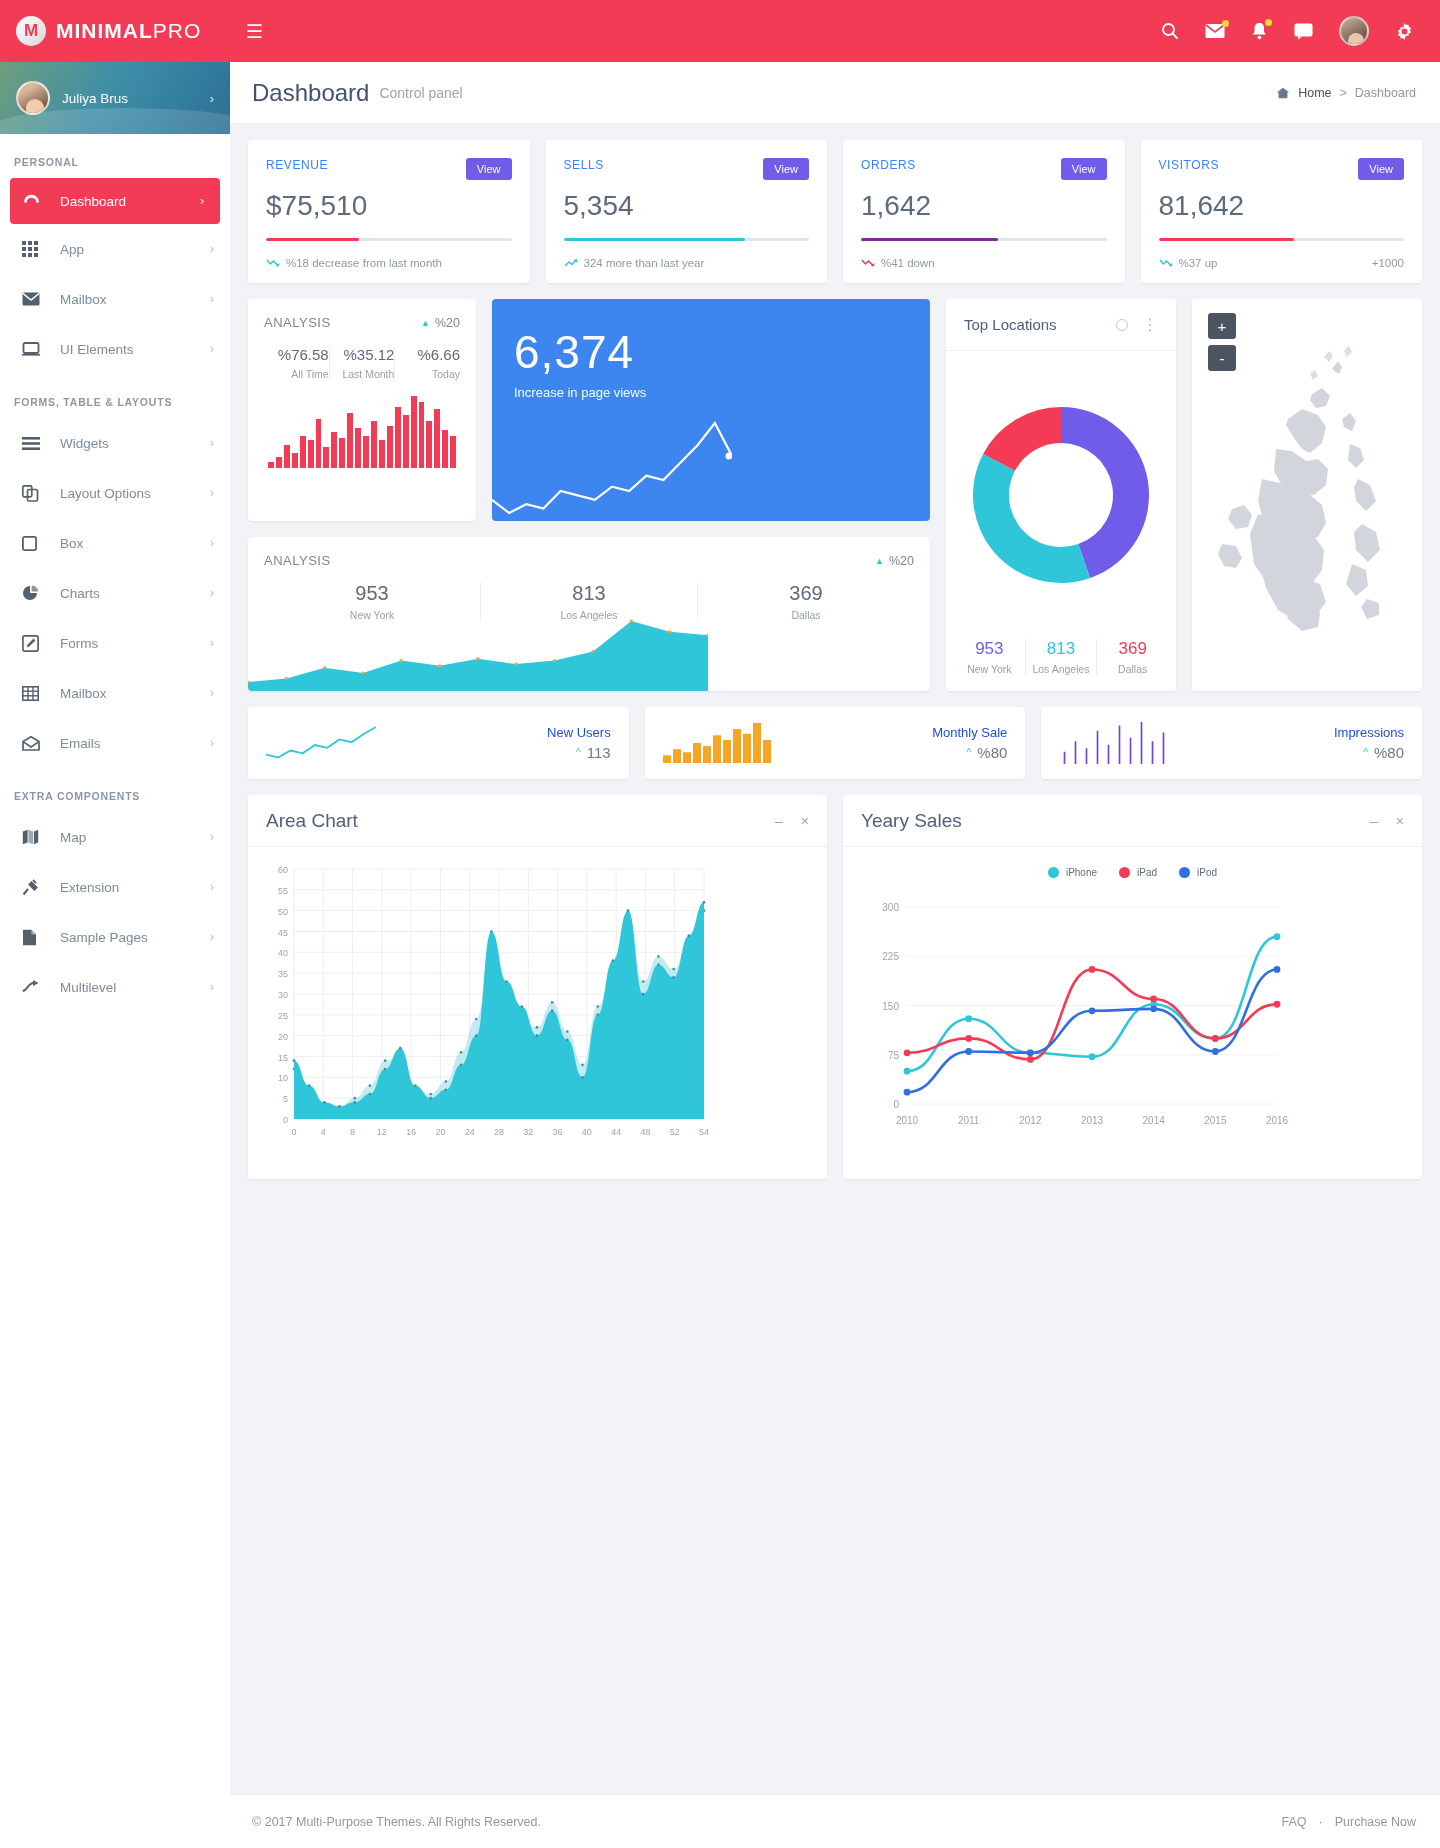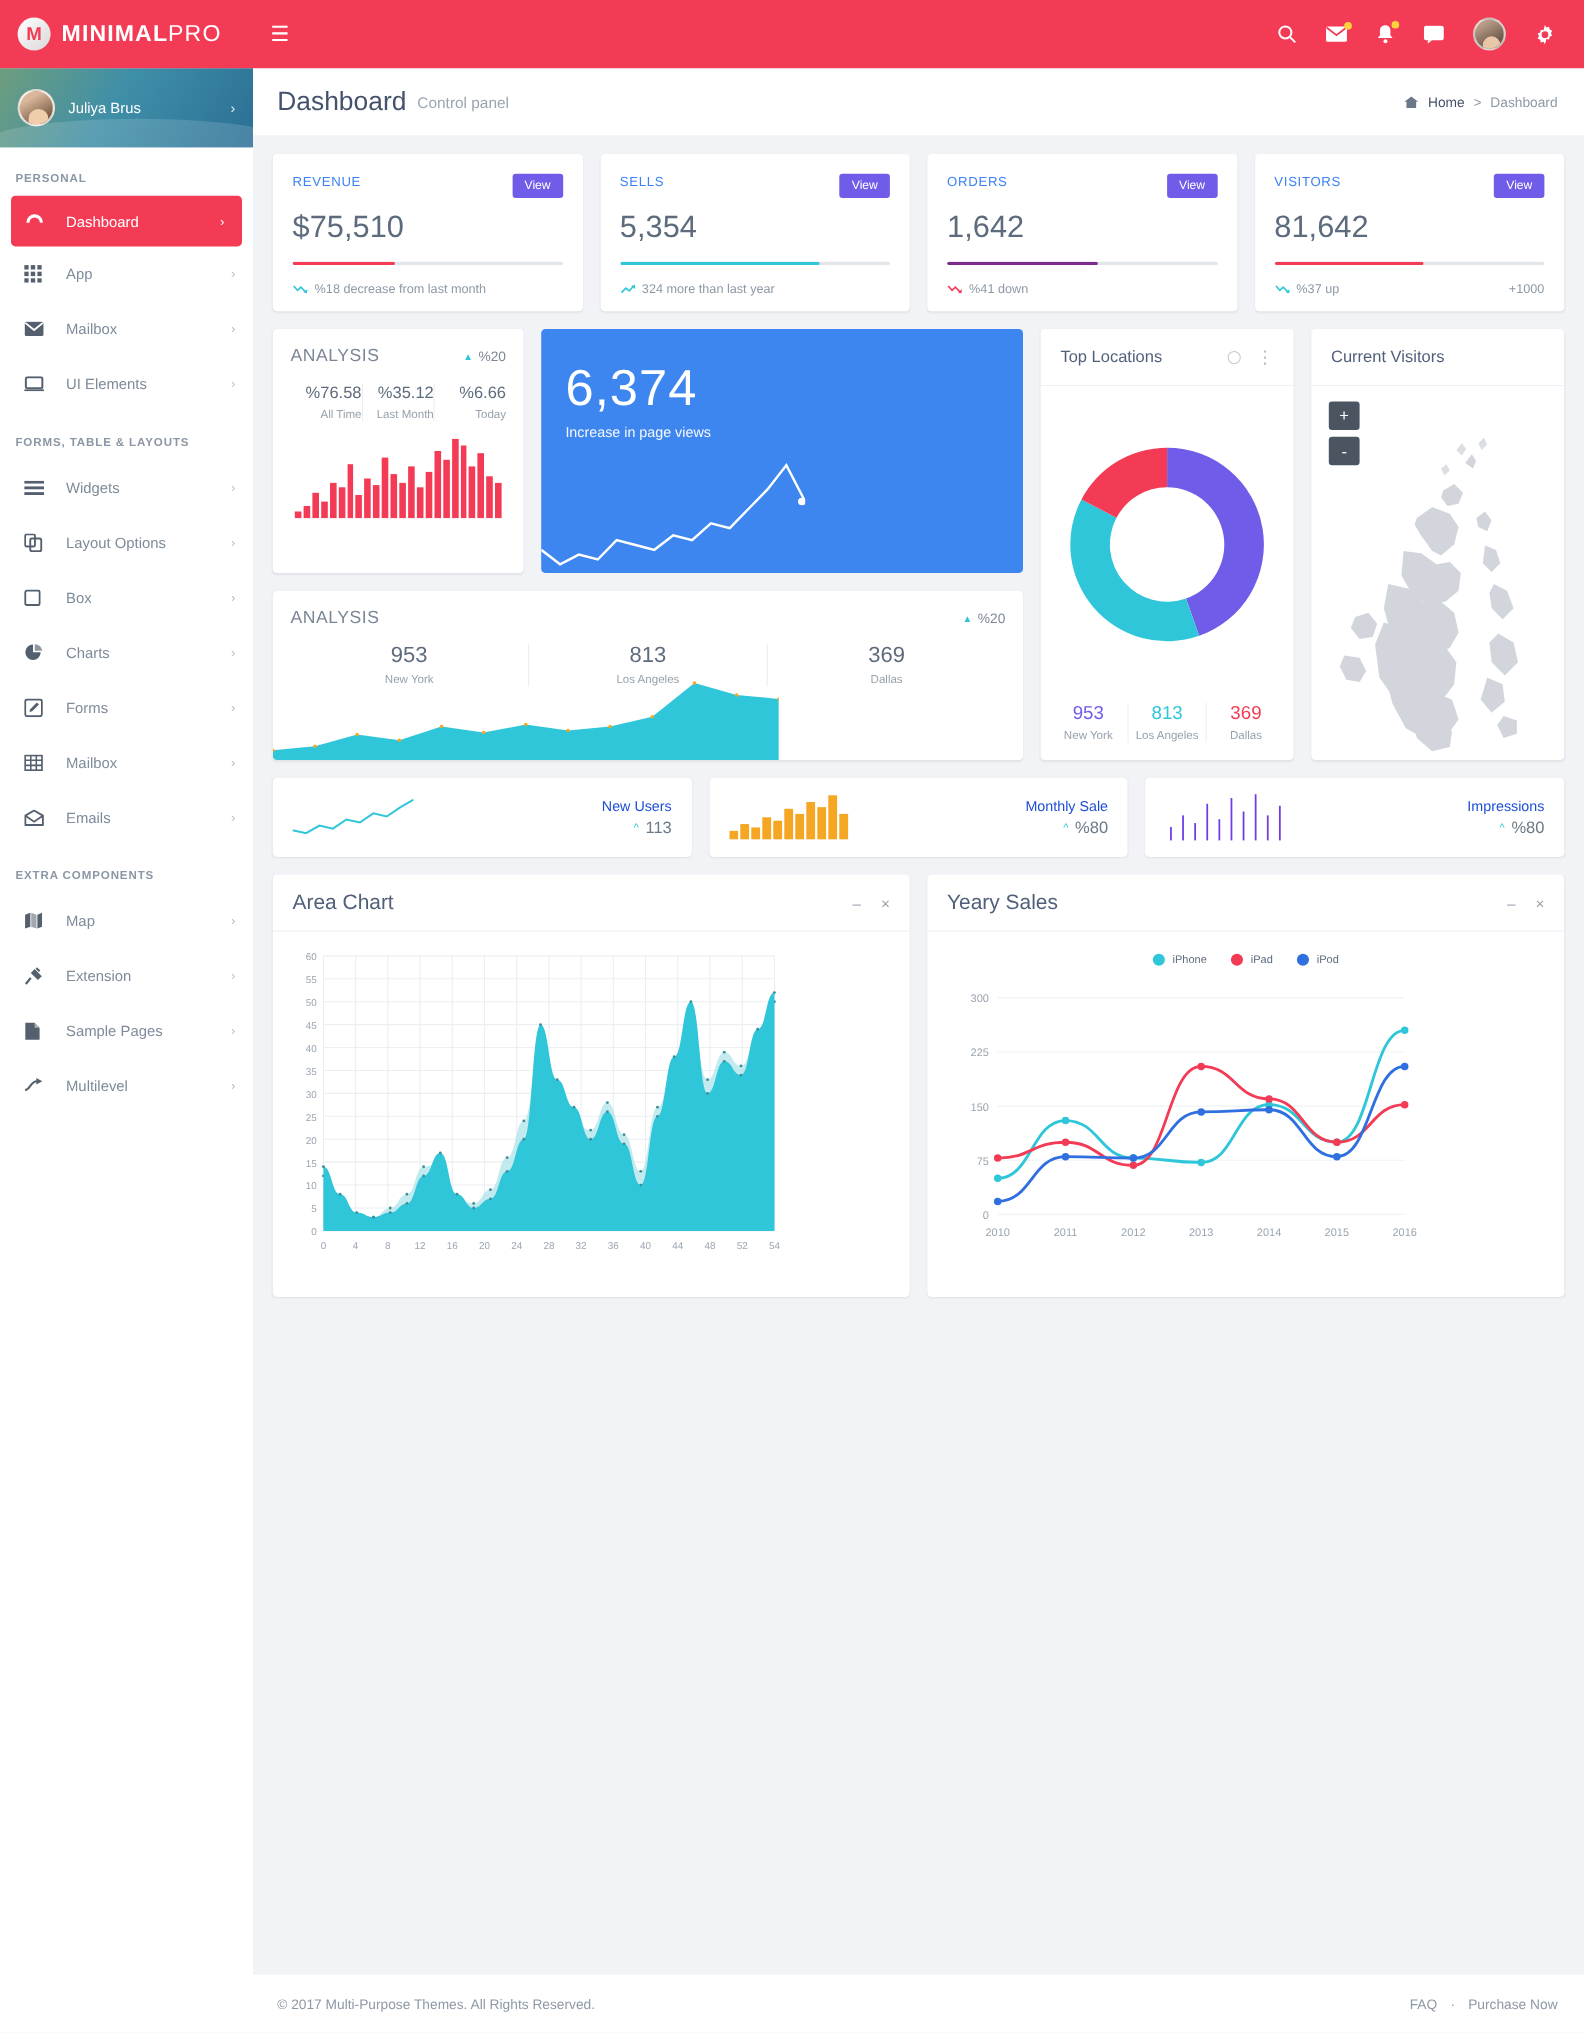--- a/index.html
+++ b/index.html
@@ -130,21 +130,21 @@
   .stat-value { font-size: 28px; color: #5d6b7c; margin: 10px 0 16px 0; font-weight: 400; }
   .bar-track { height: 3px; background: #e2e5e9; border-radius: 2px; overflow: hidden; }
   .bar-fill { height: 3px; border-radius: 2px; }
   .stat-foot { display: flex; align-items: center; margin-top: 16px; font-size: 11.5px; color: #8e99a6; gap: 6px; }
   .trend { font-size: 12px; }
   .stat-extra { margin-left: auto; font-size: 11.5px; color: #8e99a6; }
 
   
   .analysis-card { width: 228px; flex: 0 0 228px; padding: 16px 16px 0 16px; position: relative; height: 222px; overflow:hidden;}
   .an-head { display: flex; align-items: center; }
-  .an-title { font-size: 16px; letter-spacing: .5px; color: #7b8796; }
+  .an-title { font-size: 13px; letter-spacing: .5px; color: #7b8796; }
   .an-delta { margin-left: auto; font-size: 12.5px; color: #7b8796; display: flex; align-items: center; gap: 5px; }
   .an-delta .caret { color: #2ec6d8; font-size: 9px; }
   .an-stats { display: flex; margin-top: 16px; }
   .an-stat { flex: 1; text-align: right; }
   .an-stat + .an-stat { border-left: 1px solid #eceef1; }
   .an-num { font-size: 15px; color: #5d6b7c; }
   .an-cap { font-size: 10.5px; color: #97a2ad; margin-top: 5px; }
   .an-bars { display: flex; align-items: flex-end; gap: 2px; height: 72px; margin-top: 16px; padding: 0 4px; }
   .an-bars i { flex: 1; background: #f43b55; display: block; }
 
@@ -679,23 +679,20 @@
               <div class="lc">Los Angeles</div>
             </div>
             <div class="loc-leg">
               <div class="lv" id="lv2" style="color: rgb(244, 59, 85);">369</div>
               <div class="lc">Dallas</div>
             </div>
           </div>
         </div>
 
         <div class="card vis-card">
-          <div class="card-head">
-            <h3>Current Visitors</h3>
-          </div>
           <div class="vis-body">
             <div class="zoom-btns">
               <button>+</button>
               <button>-</button>
             </div>
             <svg width="230" height="340" viewBox="0 0 230 340">
               <g fill="#d2d6dc">
                 <path d="M140 70 l6 -8 4 6 -3 7 -7 -5 z"></path>
                 <path d="M120 95 l10 -6 8 8 -4 10 -10 2 -6 -8 z"></path>
                 <path d="M96 120 l14 -10 16 6 8 12 -4 16 -12 10 -8 -4 -10 -14 -6 -10 z"></path>

